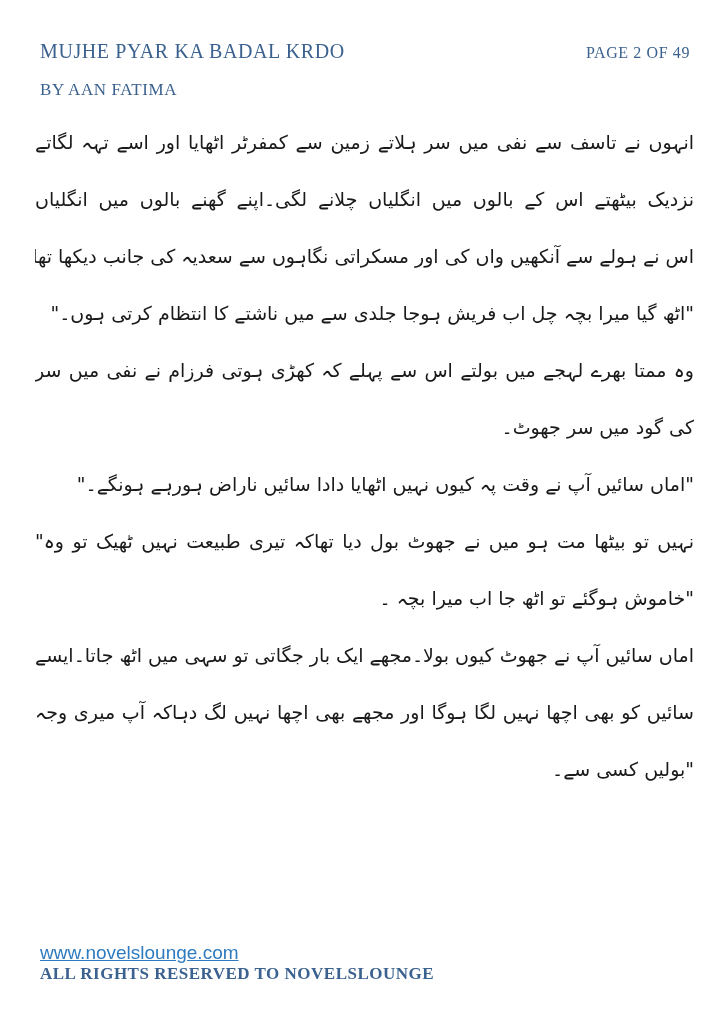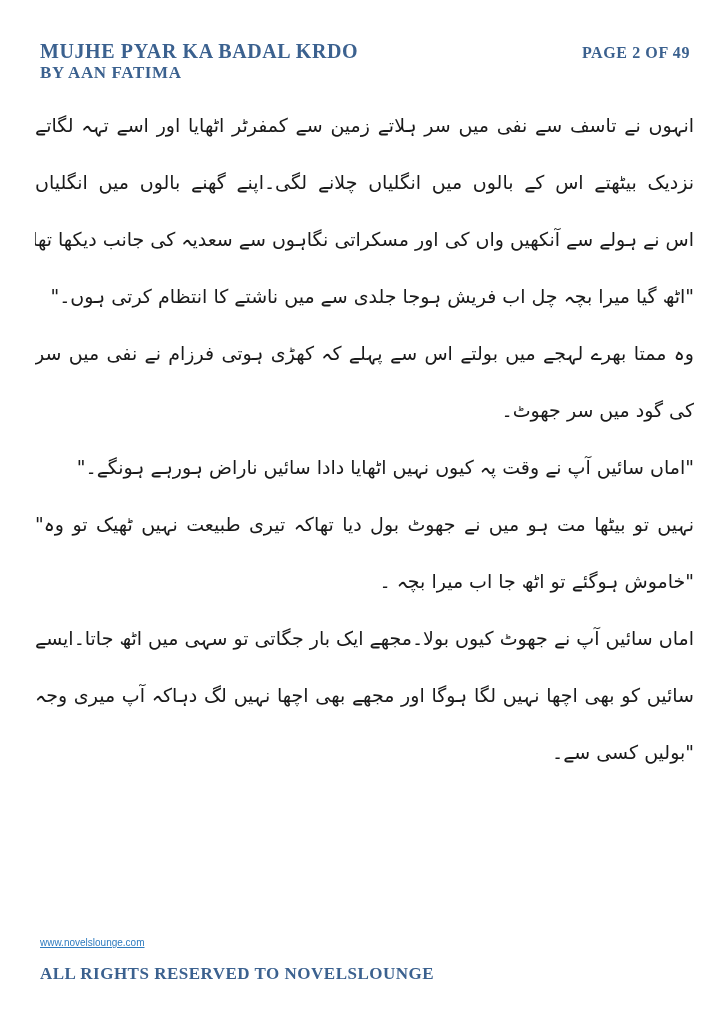--- a/index.html
+++ b/index.html
@@ -14,27 +14,27 @@
   }
   
   .header { padding: 40px 34px 0 40px; }
   .header-row {
     display: flex;
     justify-content: space-between;
     align-items: baseline;
   }
   .book-title, .page-info, .author {
     font-family: "Liberation Serif", serif;
-    font-weight: bold;
+    font-weight: normal;
     color: var(--header-text, #3B618F);
     letter-spacing: 0.6px;
   }
   .book-title { font-size: 20px; }
   .page-info  { font-size: 16px; }
-  .author     { font-size: 17px; margin-top: 0; }
+  .author     { font-size: 17px; margin-top: 17px; }
   
   .body {
     padding: 14px 30px 0 35px;
     direction: rtl;
   }
   .body-line {
     font-family: "DejaVu Sans", sans-serif;
     font-size: 19px;
     color: var(--body-text, #1a1a1a);
     line-height: 57px;
@@ -50,33 +50,33 @@
     text-align-last: justify;
   }
   
   .footer {
     position: absolute;
     left: 40px;
     bottom: 40px;
   }
   .site-link {
     font-family: "Liberation Sans", sans-serif;
-    font-size: 10px;
+    font-size: 19px;
     color: var(--link, #2E7BBF);
     text-decoration: underline;
     cursor: pointer;
     display: inline-block;
   }
   .rights {
     font-family: "Liberation Serif", serif;
     font-weight: bold;
     font-size: 17px;
     letter-spacing: 0.5px;
     color: var(--header-text, #3B618F);
-    margin-top: 14px;
+    margin-top: 0;
   }
 </style>
 </head>
 <body>
 
 <div class="page">
 
   <div class="header">
     <div class="header-row">
       <span class="book-title">MUJHE PYAR KA BADAL KRDO</span>

